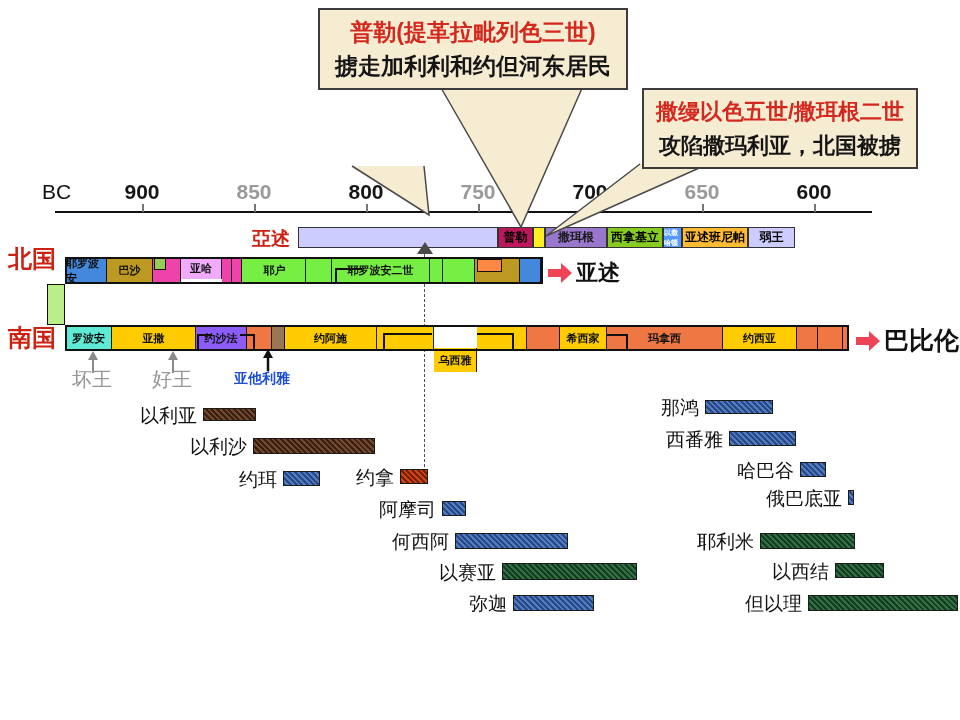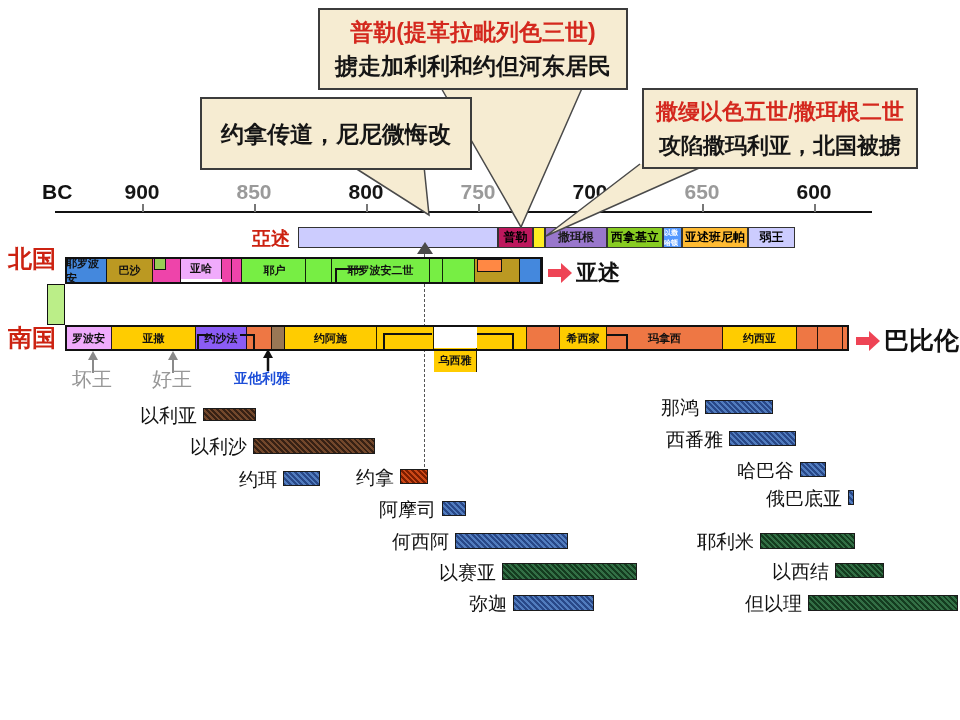--- a/index.html
+++ b/index.html
@@ -3,21 +3,21 @@
 <meta charset="utf-8">
 <style>
   html,body{margin:0;padding:0;background:#fff;}
   #stage{position:relative;width:960px;height:720px;background:#fff;overflow:hidden;
          font-family:"Liberation Sans","DejaVu Sans",sans-serif;}
   
   .axis-line{position:absolute;left:55px;top:211px;width:817px;height:2px;background:#111;z-index:1;}
   .tick-num{position:absolute;top:180px;width:64px;text-align:center;font-size:21px;font-weight:bold;color:#161616;z-index:1;}
   .tick-num.light{color:#9a9a9a;}
   .tick-mark{position:absolute;top:204px;width:2px;height:8px;background:#777;z-index:1;}
-  .bc{position:absolute;left:42px;top:180px;font-size:21px;font-weight:bold;color:#111;z-index:1;}
+  .bc{position:absolute;left:42px;top:180px;font-size:21px;font-weight:normal;color:#111;z-index:1;}
   
   .asy-label{position:absolute;left:252px;top:226px;font-size:19px;font-weight:bold;color:#cc2211;z-index:2;}
   .asy-seg{position:absolute;top:227px;height:21px;box-sizing:border-box;border:1px solid #333;
            display:flex;align-items:center;justify-content:center;font-size:12px;font-weight:bold;z-index:2;}
   .asy-seg.small{font-size:7px;letter-spacing:0;}
   
   .king-seg{position:absolute;box-sizing:border-box;border-right:1px solid rgba(0,0,0,.85);
             display:flex;align-items:center;justify-content:center;font-size:11px;font-weight:bold;color:#111;z-index:2;}
   .row-border{position:absolute;box-sizing:border-box;border:2px solid #111;background:transparent;z-index:3;pointer-events:none;}
   .overlay-box{position:absolute;box-sizing:border-box;border:1px solid #111;z-index:3;}
@@ -54,23 +54,20 @@
 
   <svg class="tails" width="960" height="720">
     <path d="M352,166 L429,215 L424,166" fill="#f6ecd2" stroke="#4a4a4a" stroke-width="1.5"></path>
     <path d="M440,86 L521,227 L583,86" fill="#f6ecd2" stroke="#4a4a4a" stroke-width="1.5"></path>
     <path d="M640,164 L546,236 L706,165" fill="#f6ecd2" stroke="#4a4a4a" stroke-width="1.5"></path>
   </svg>
 
   <div class="callout" style="left:318px;top:8px;width:306px;height:78px;">
     <div class="l1">普勒(提革拉毗列色三世)</div>
     <div class="l2">掳走加利利和约但河东居民</div>
-  </div>
-  <div class="callout" style="left:200px;top:97px;width:268px;height:69px;">
-    <div class="l2">约拿传道，尼尼微悔改</div>
   </div>
   <div class="callout" style="left:642px;top:88px;width:272px;height:77px;">
     <div class="l1" style="font-size:22px;">撒缦以色五世/撒珥根二世</div>
     <div class="l2" style="font-size:22px;">攻陷撒玛利亚，北国被掳</div>
   </div>
 
   <div class="bc">BC</div>
   <div class="axis-line"></div>
   <div id="ticks">
       <div class="tick-num" style="left: 110px;">900</div>
@@ -122,21 +119,21 @@
       <div class="king-seg" style="left: 332px; top: 258px; width: 98px; height: 25px; background: rgb(119, 238, 68);">耶罗波安二世</div>
       <div class="king-seg" style="left: 430px; top: 258px; width: 13px; height: 25px; background: rgb(119, 238, 68);"></div>
       <div class="king-seg" style="left: 443px; top: 258px; width: 32px; height: 25px; background: rgb(119, 238, 68);"></div>
       <div class="king-seg" style="left: 475px; top: 258px; width: 45px; height: 25px; background: rgb(187, 153, 34);"></div>
       <div class="king-seg" style="left: 520px; top: 258px; width: 21px; height: 25px; background: rgb(68, 136, 221);"></div>
       <div class="overlay-box" style="left: 154px; top: 258px; width: 12px; height: 12px; background: rgb(153, 204, 85);"></div>
       <div class="overlay-box" style="left: 477px; top: 259px; width: 25px; height: 13px; background: rgb(255, 136, 68);"></div>
       <div class="bracket-h" style="left: 335px; top: 268px; width: 27px;"></div>
       <div class="bracket-v" style="left: 335px; top: 268px; height: 14px;"></div>
       <div class="row-border" style="left: 65px; top: 257px; width: 478px; height: 27px;"></div>
-      <div class="king-seg" style="left: 66px; top: 326px; width: 46px; height: 24px; background: #f0abfc;">罗波安</div>
+      <div class="king-seg" style="left: 66px; top: 326px; width: 46px; height: 24px; background: #5eead4;">罗波安</div>
       <div class="king-seg" style="left: 112px; top: 326px; width: 84px; height: 24px; background: rgb(255, 204, 0);">亚撒</div>
       <div class="king-seg" style="left: 196px; top: 326px; width: 51px; height: 24px; background: #8b5cf6;">约沙法</div>
       <div class="king-seg" style="left: 247px; top: 326px; width: 25px; height: 24px; background: rgb(238, 119, 68);"></div>
       <div class="king-seg" style="left: 272px; top: 326px; width: 13px; height: 24px; background: rgb(153, 119, 85);"></div>
       <div class="king-seg" style="left: 285px; top: 326px; width: 92px; height: 24px; background: rgb(255, 204, 0);">约阿施</div>
       <div class="king-seg" style="left: 377px; top: 326px; width: 57px; height: 24px; background: rgb(255, 204, 0);"></div>
       <div class="king-seg" style="left: 434px; top: 326px; width: 43px; height: 24px; background: rgb(255, 204, 0); margin-top: 22px;">乌西雅</div>
       <div class="king-seg" style="left: 477px; top: 326px; width: 50px; height: 24px; background: rgb(255, 204, 0);"></div>
       <div class="king-seg" style="left: 527px; top: 326px; width: 33px; height: 24px; background: rgb(238, 119, 68);"></div>
       <div class="king-seg" style="left: 560px; top: 326px; width: 47px; height: 24px; background: rgb(255, 204, 0);">希西家</div>

